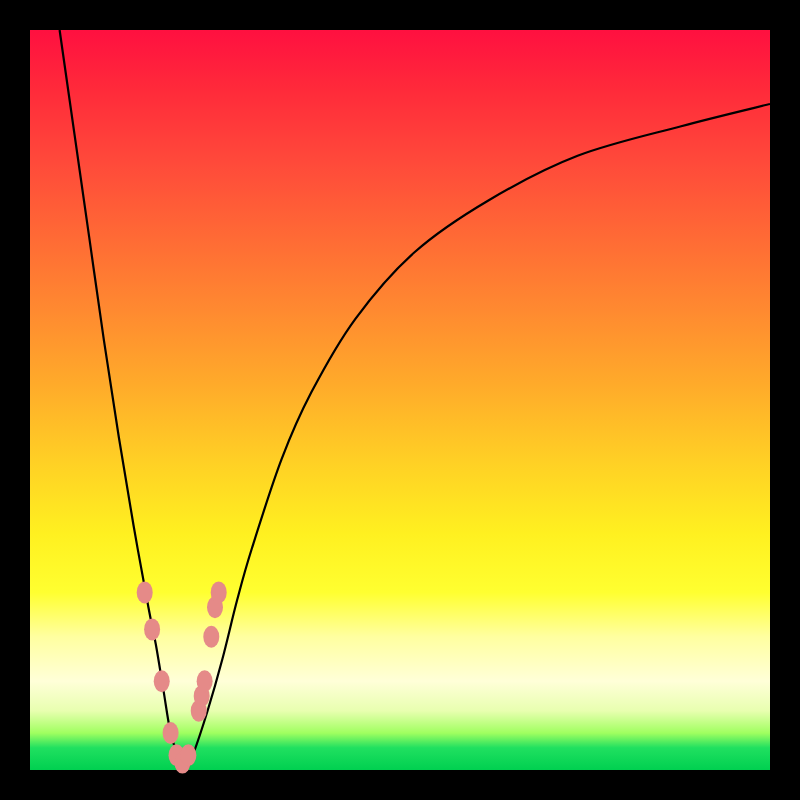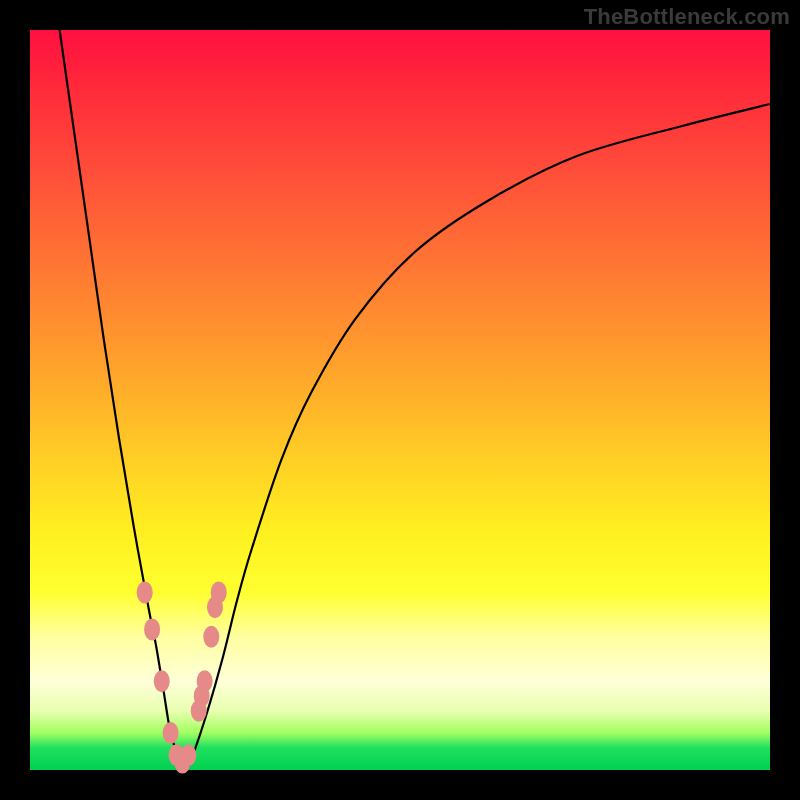--- a/index.html
+++ b/index.html
@@ -79,14 +79,13 @@
           <ellipse cx="158.35999999999999" cy="725.2" rx="8" ry="11" fill="#e58a88"></ellipse>
           <ellipse cx="168.72" cy="680.8" rx="8" ry="11" fill="#e58a88"></ellipse>
           <ellipse cx="171.67999999999998" cy="666" rx="8" ry="11" fill="#e58a88"></ellipse>
           <ellipse cx="174.64000000000001" cy="651.2" rx="8" ry="11" fill="#e58a88"></ellipse>
           <ellipse cx="181.29999999999998" cy="606.8" rx="8" ry="11" fill="#e58a88"></ellipse>
           <ellipse cx="185" cy="577.2" rx="8" ry="11" fill="#e58a88"></ellipse>
           <ellipse cx="188.70000000000002" cy="562.4" rx="8" ry="11" fill="#e58a88"></ellipse>
         </g>
     </svg>
   </div>
-  <div class="watermark">TheBottleneck.com</div>
 </div>
 
 </body></html>

